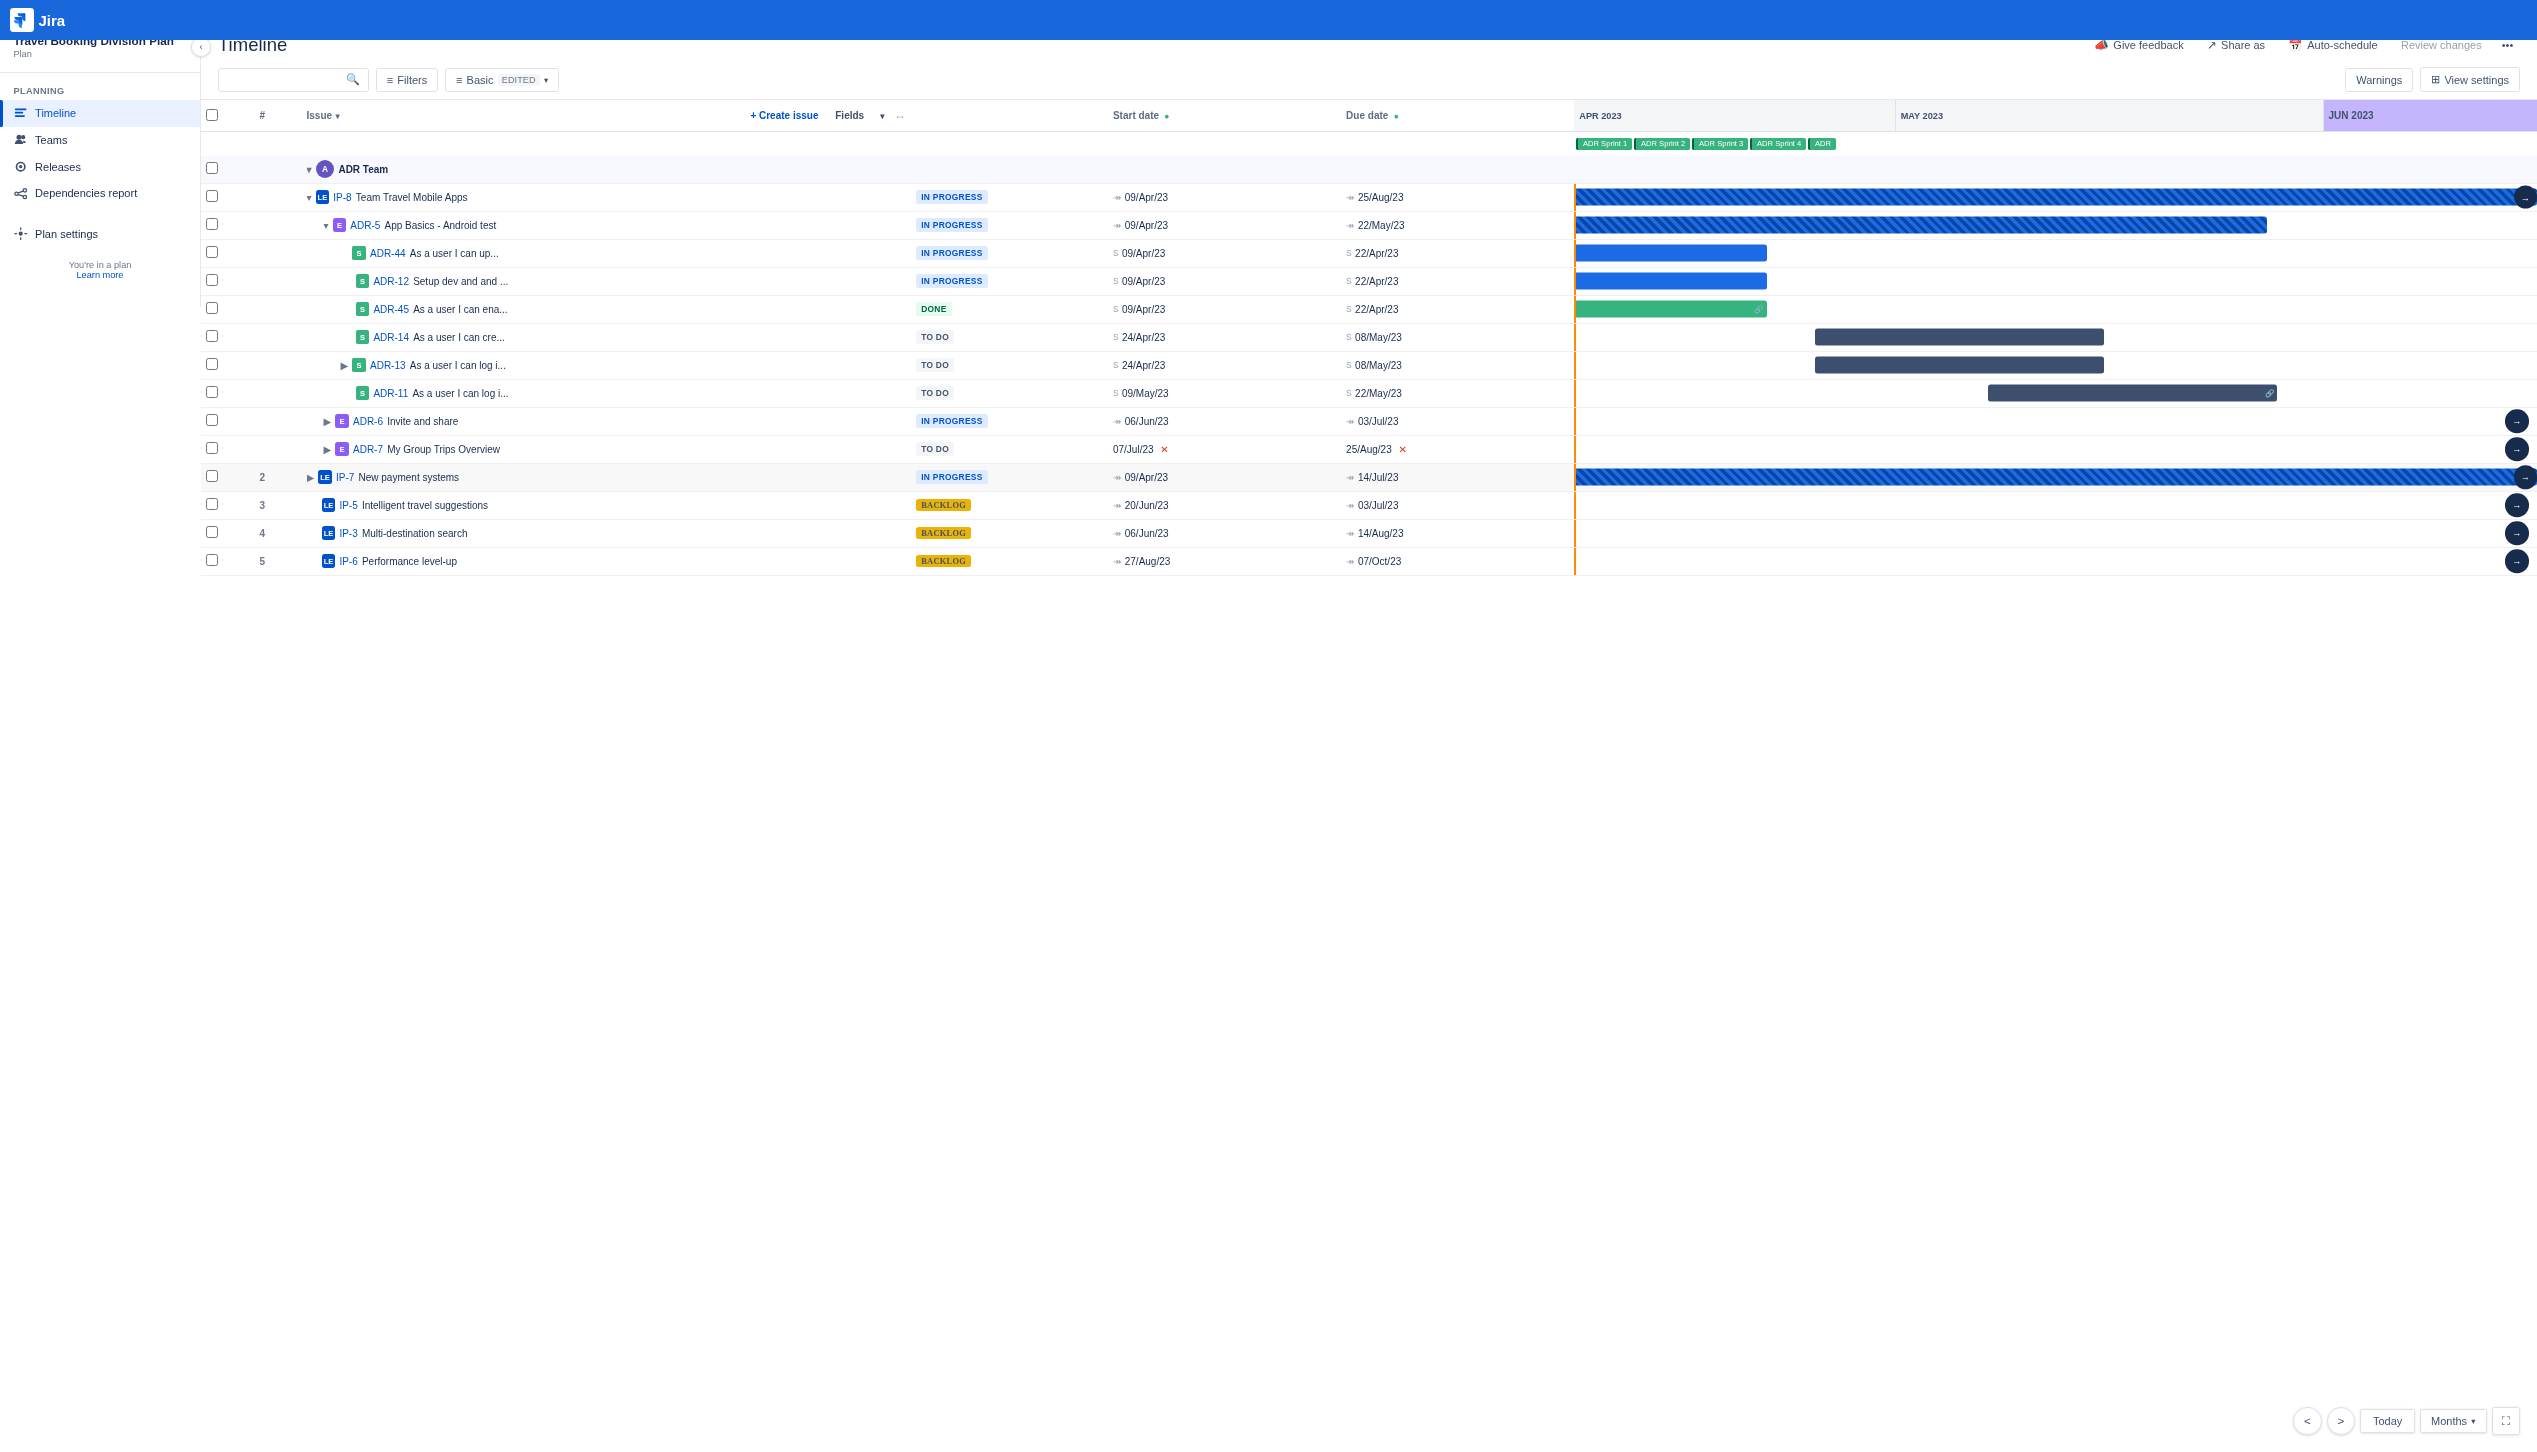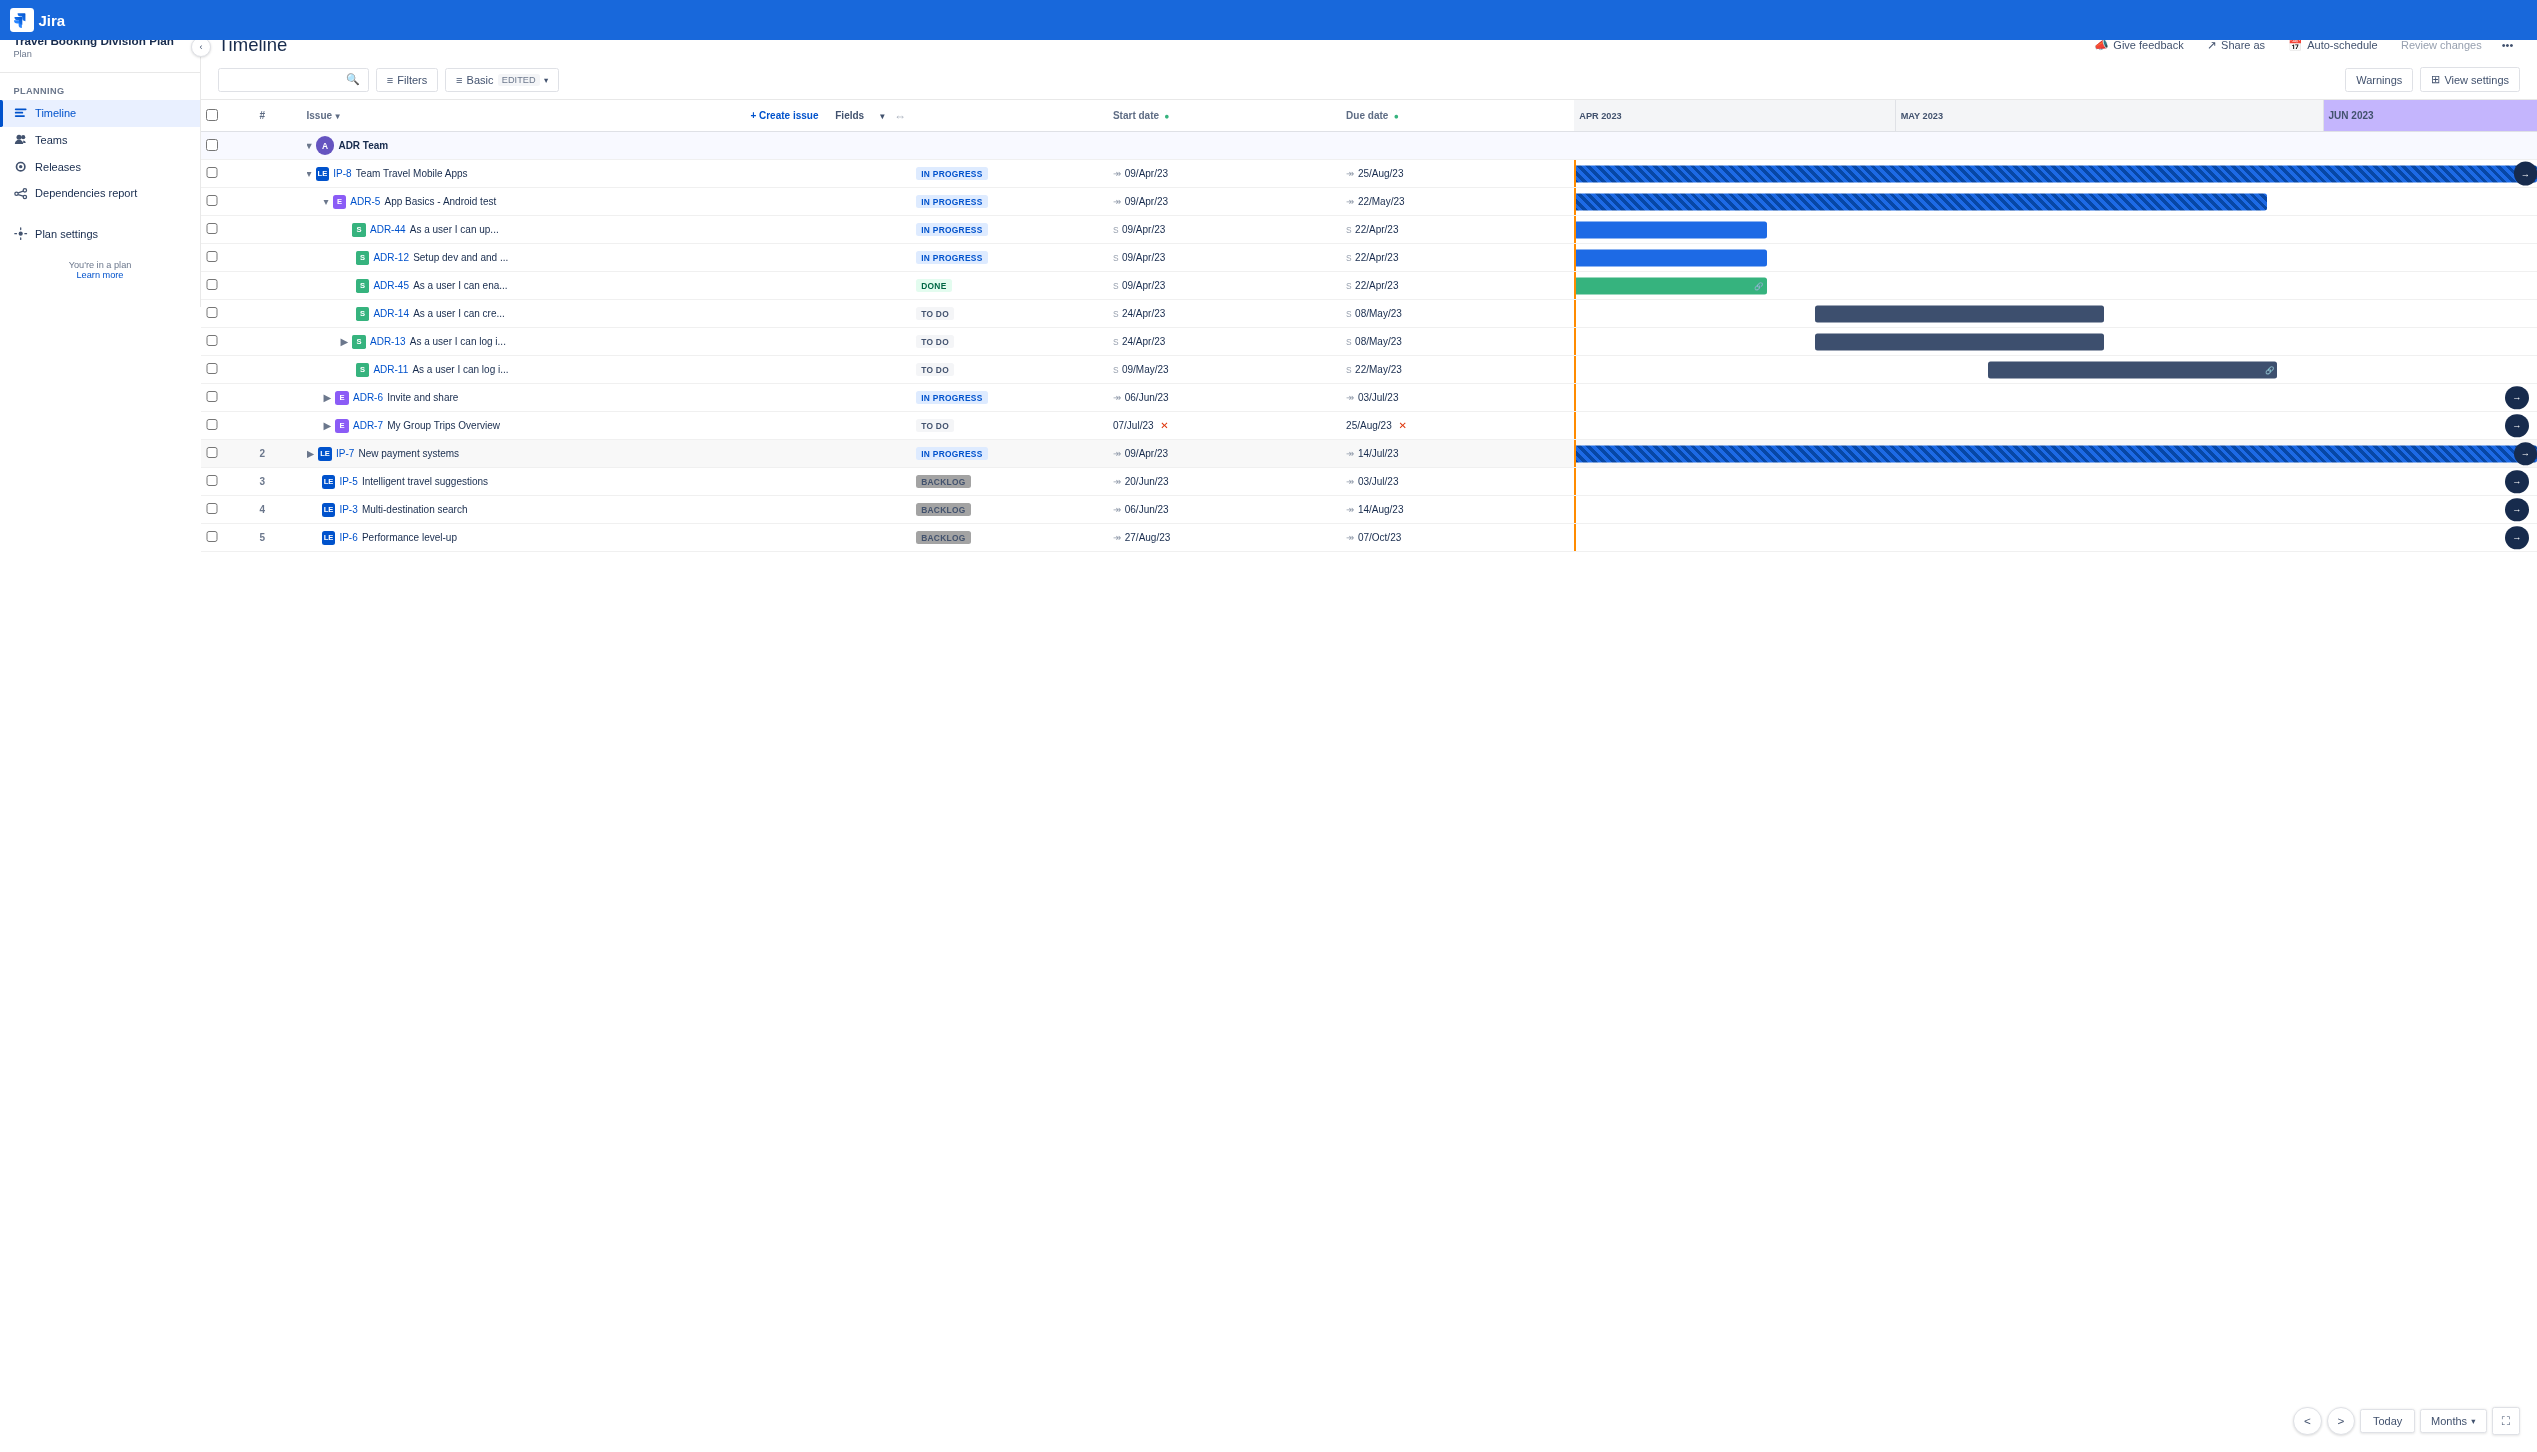--- a/index.html
+++ b/index.html
@@ -317,21 +317,21 @@
       padding: 1.7px 5px;
       border-radius: 2.5px;
       font-size: 8.4px;
       font-weight: 700;
       letter-spacing: 0.3px;
       white-space: nowrap;
     }
     .status-in-progress { background: #deebff; color: #0052cc; }
     .status-done { background: #e3fcef; color: #006644; }
     .status-to-do { background: #f4f5f7; color: #42526e; }
-    .status-backlog { background: #a3a3a3; color: #42526e; }
+    .status-backlog { background: #eab308; color: #42526e; font-family: Liberation Serif, serif; }
 
     .date-cell {
       display: flex;
       align-items: center;
       gap: 3.4px;
       color: #172b4d;
       white-space: nowrap;
       font-size: 10px;
     }
     .date-icon { color: #97a0af; font-size: 10px; }
@@ -736,20 +736,32 @@
                 <span>Due date</span>
                 <span style="color:#36b37e;font-size:8.4px;margin-left:2.5px;">●</span>
               </th>
 
               <th colspan="3" style="background:#f4f5f7;font-size:9.2px;font-weight:700;color:#42526e;text-align:left;">APR 2023</th>
               <th colspan="4" style="background:#f4f5f7;font-size:9.2px;font-weight:700;color:#42526e;text-align:left;border-left:0.8px solid #dfe1e6;">MAY 2023</th>
               <th colspan="2" style="background:#c4b5fd;font-size:10px;font-weight:700;color:#42526e;text-align:left;border-left:0.8px solid #dfe1e6;">JUN 2023</th>
             </tr>
 
 
+            <tr>
+              <td colspan="6" style="background:#fff;border:none;height:23.5px;"></td>
+              <td colspan="9" style="background:#fff;padding:0;position:relative;height:23.5px;">
+                <div style="position:relative;height:23.5px;display:flex;align-items:center;gap:1.7px;padding:1.7px;">
+                  <div style="background:#36b37e;color:#fff;font-size:7.6px;padding:1.7px 5px;border-radius:1.7px;border-left:2.5px solid #006644;white-space:nowrap;">ADR Sprint 1</div>
+                  <div style="background:#36b37e;color:#fff;font-size:7.6px;padding:1.7px 5px;border-radius:1.7px;border-left:2.5px solid #006644;white-space:nowrap;">ADR Sprint 2</div>
+                  <div style="background:#36b37e;color:#fff;font-size:7.6px;padding:1.7px 5px;border-radius:1.7px;border-left:2.5px solid #006644;white-space:nowrap;">ADR Sprint 3</div>
+                  <div style="background:#36b37e;color:#fff;font-size:7.6px;padding:1.7px 5px;border-radius:1.7px;border-left:2.5px solid #006644;white-space:nowrap;">ADR Sprint 4</div>
+                  <div style="background:#36b37e;color:#fff;font-size:7.6px;padding:1.7px 5px;border-radius:1.7px;border-left:2.5px solid #006644;white-space:nowrap;">ADR</div>
+                </div>
+              </td>
+            </tr>
           </thead>
           <tbody>
 
             <tr class="data-row row-team-header">
               <td><input type="checkbox" class="cb" style=""></td>
               <td></td>
               <td colspan="1">
                 <div class="issue-cell">
                   <span class="expand-btn">▾</span>
                   <div class="avatar-team">A</div>

